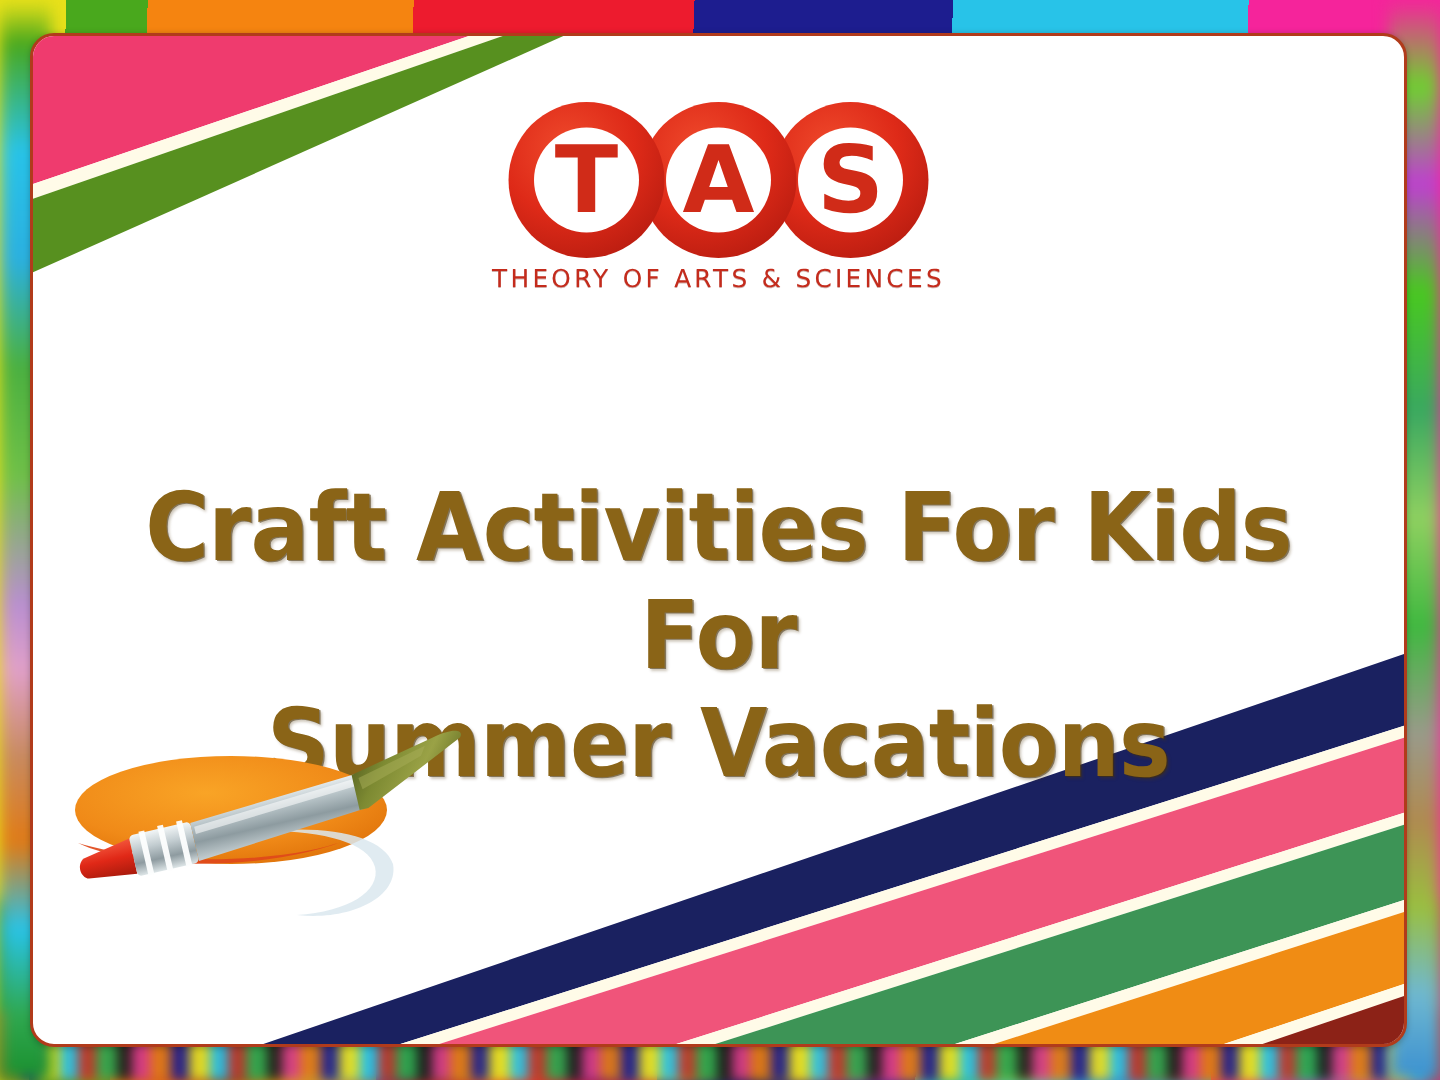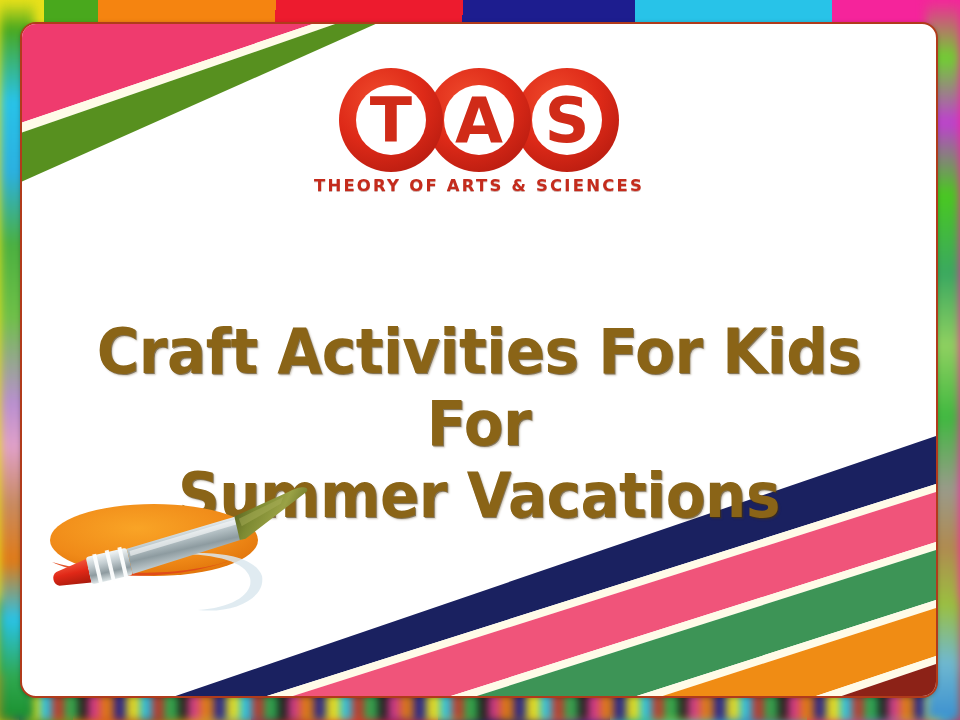--- a/index.html
+++ b/index.html
@@ -144,21 +144,21 @@
   .logo-marks {
     position: relative;
     width: 284px;
     height: 108px;
   }
   .logo-tagline {
     margin-top: 2px;
     color: #c42b1c;
     font-family: "DejaVu Sans", sans-serif;
     font-size: 16.5px;
-    font-weight: bold;
+    font-weight: normal;
     letter-spacing: 2.2px;
     white-space: nowrap;
     text-shadow: 0 1px 0 rgba(120,20,10,.35);
   }
 
   
   .headline {
     position: absolute;
     left: 40px;
     right: 40px;

